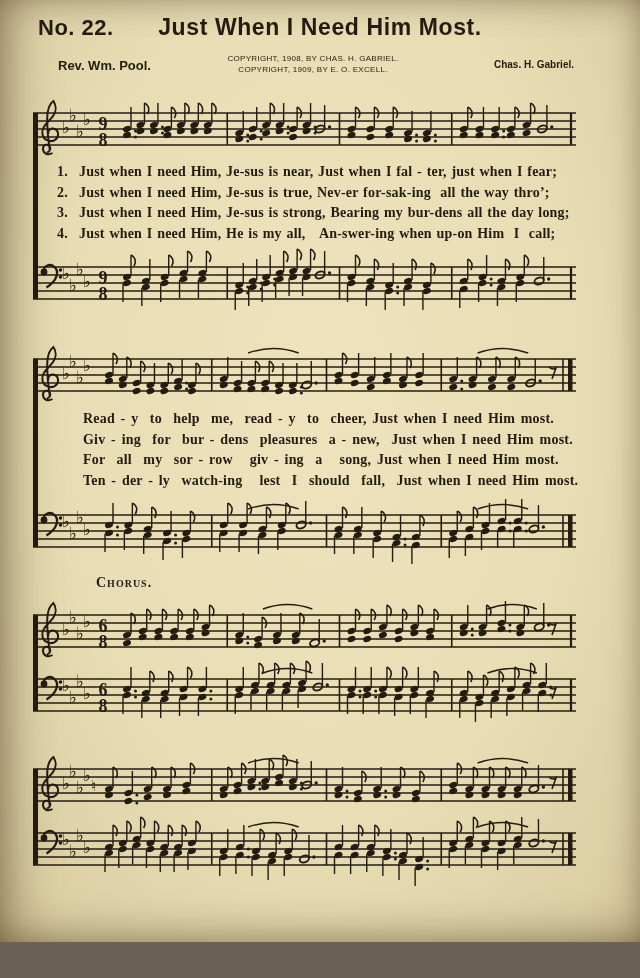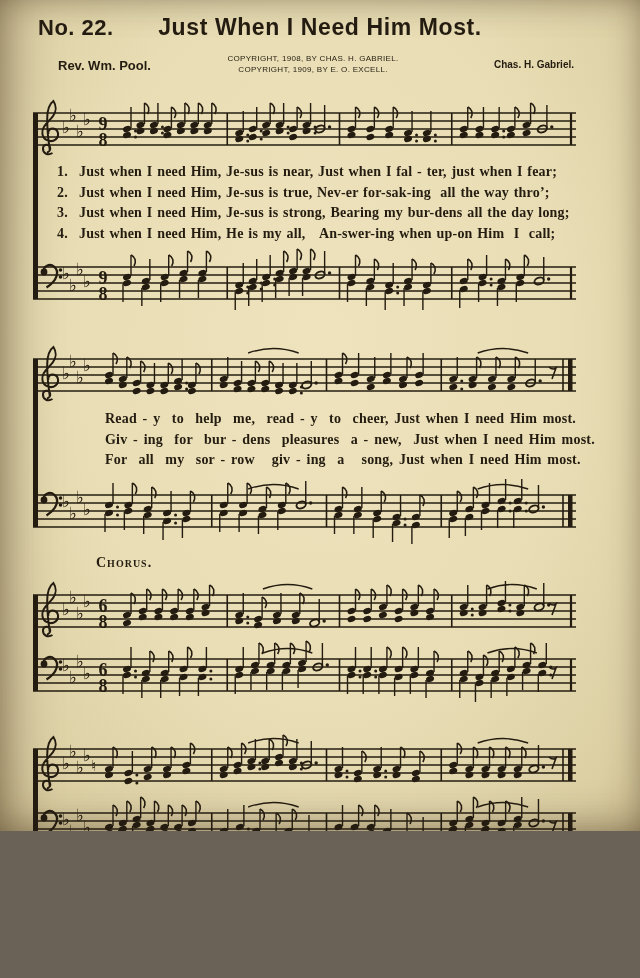--- a/index.html
+++ b/index.html
@@ -1,18 +1,18 @@
 <!DOCTYPE html>
 <html><head>
 <meta charset="utf-8">
 <style>
   html,body{margin:0;padding:0;background:#6b6257;}
   .page{
     position:relative;
-    width:640px;height:831px;
+    width:640px;height:942px;
     margin:0 auto;
     overflow:hidden;
     background:radial-gradient(ellipse at 50% 42%, #eee3bd 0%, #e8ddb4 55%, #dccfa4 88%, #d2c396 100%);
     box-shadow:
       inset 28px 0 50px -22px rgba(70,52,28,.5),
       inset -16px 0 38px -20px rgba(70,52,28,.35),
       inset 0 18px 40px -26px rgba(70,52,28,.35),
       inset 0 -26px 46px -26px rgba(70,52,28,.4);
     color:#241c10;
     font-family:"Liberation Serif",serif;
@@ -33,21 +33,21 @@
   .composer{position:absolute;right:66px;top:6px;font-family:"Liberation Sans",sans-serif;font-weight:bold;font-size:10px;text-align:right;}
   .copyright{position:absolute;left:0;right:14px;top:0;text-align:center;
     font-family:"Liberation Sans",sans-serif;font-weight:normal;font-size:8px;letter-spacing:.3px;line-height:11px;}
   .system{position:relative;margin-left:33px;width:543px;}
   .sysbar{position:absolute;left:0;top:20px;bottom:12px;width:4.5px;background:#241c10;}
   .staff{height:64px;}
   .staff svg{display:block;overflow:visible;}
   .verse-block{padding:5px 0 3px 24px;}
   .verse-line{white-space:pre;font-weight:bold;font-size:14px;line-height:20.5px;letter-spacing:.2px;word-spacing:1px;}
   .vnum{display:inline-block;width:22px;}
-  .refrain-block{padding:6px 0 4px 72px;}
+  .refrain-block{padding:6px 0 4px 50px;}
   .refrain-line{white-space:pre;font-weight:bold;font-size:14px;line-height:20.5px;letter-spacing:.2px;word-spacing:2px;}
   .chorus-label{margin:16px 0 3px 96px;font-weight:bold;font-size:14px;font-variant:small-caps;letter-spacing:1px;}
   .chorus-lyric{white-space:pre;padding:8px 0 6px 82px;font-weight:bold;font-size:14.5px;word-spacing:3px;letter-spacing:.2px;}
   .final-lyric{white-space:pre;padding:8px 0 6px 44px;font-weight:bold;font-size:14.5px;word-spacing:2px;letter-spacing:.2px;}
   .sys2{margin-top:28px;}
   .sys3{margin-top:4px;}
   .sys4{margin-top:26px;}
   .sys1{margin-top:8px;}
 </style>
 </head>
@@ -452,20 +452,21 @@
           <rect x="535" y="20" width="4.5" height="32" fill="#241c10"></rect>
           <path d="M516 28 q3.5 3.5 7 1 l-4 11" fill="none" stroke="#241c10" stroke-width="1.6"></path>
           <path d="M215.175 14 Q 240.42 5 265.66499999999996 14" fill="none" stroke="#241c10" stroke-width="1.4"></path>
           <path d="M444.675 14 Q 469.91999999999996 5 495.16499999999996 14" fill="none" stroke="#241c10" stroke-width="1.4"></path>
         </svg>
       </div>
     <div class="refrain-block">
       <div class="refrain-line">Read - y  to  help  me,  read - y  to  cheer, Just when I need Him most.</div>
       <div class="refrain-line">Giv - ing  for  bur - dens  pleasures  a - new,  Just when I need Him most.</div>
       <div class="refrain-line">For  all  my  sor - row   giv - ing  a   song, Just when I need Him most.</div>
+      <div class="refrain-line">Ten - der - ly  watch-ing   lest  I  should  fall,  Just when I need Him most.</div>
     </div>
     <div class="staff">
         <svg width="543" height="64" viewBox="0 0 543 64" xmlns="http://www.w3.org/2000/svg">
           <line x1="0" y1="20" x2="543" y2="20" stroke="#241c10" stroke-width="1.3"></line>
           <line x1="0" y1="28" x2="543" y2="28" stroke="#241c10" stroke-width="1.3"></line>
           <line x1="0" y1="36" x2="543" y2="36" stroke="#241c10" stroke-width="1.3"></line>
           <line x1="0" y1="44" x2="543" y2="44" stroke="#241c10" stroke-width="1.3"></line>
           <line x1="0" y1="52" x2="543" y2="52" stroke="#241c10" stroke-width="1.3"></line>
           <circle cx="11" cy="25" r="3.4" fill="#241c10"></circle>
           <path d="M11 25 c-1.2 -6 5.8 -9 10.3 -5.2 c5 4.2 3.6 13.5 -7.8 20.7" fill="none" stroke="#241c10" stroke-width="2.3"></path>

